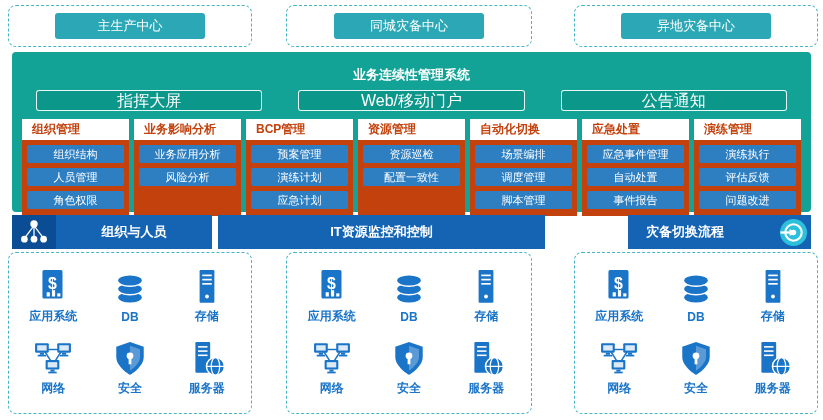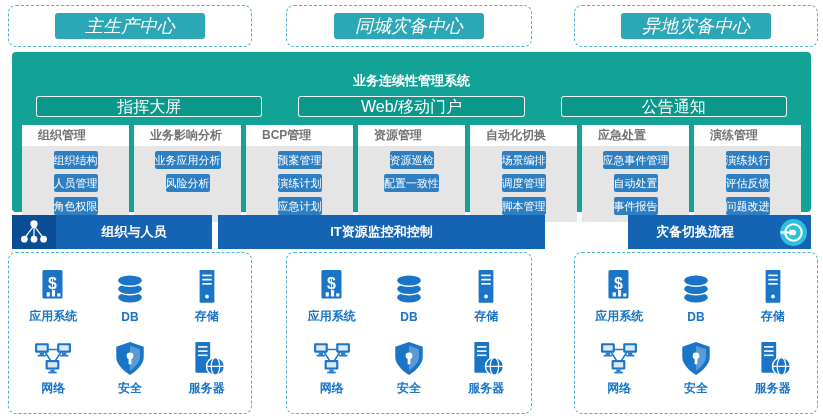--- a/index.html
+++ b/index.html
@@ -2,49 +2,49 @@
 <html><head>
 <meta charset="utf-8">
 <style>
   * { box-sizing: border-box; margin: 0; padding: 0; }
   body { font-family: "Liberation Sans", sans-serif; background: #fff; }
   .stage { position: relative; width: 823px; height: 420px; background: #fff; overflow: hidden; }
 
   
   .center-top { position: absolute; top: 5px; height: 42px; border: 1.5px dashed #45b4c6; border-radius: 8px; }
   .center-top .hd { width: 150px; margin: 7px auto 0; height: 26px; line-height: 26px; text-align: center;
-    background: #2ba7b6; color: #fff; font-size: 18px; border-radius: 3px; font-style: italic; }
+    background: #2ba7b6; color: #fff; font-size: 13px; border-radius: 3px; }
   .ct-1 { left: 8px;   width: 244px; }
   .ct-2 { left: 286px; width: 246px; }
   .ct-3 { left: 574px; width: 244px; }
 
   
   .panel { position: absolute; left: 12px; top: 52px; width: 799px; height: 160px;
     background: #12a296; border-radius: 4px; }
-  .panel-title { text-align: center; color: #fff; font-weight: bold; font-size: 13px; padding-top: 20px; }
+  .panel-title { text-align: center; color: #fff; font-weight: bold; font-size: 13px; padding-top: 14px; }
   .portals { display: flex; gap: 36px; padding: 6px 24px 0 24px; }
   .portal { flex: 1; height: 21px; line-height: 19px; text-align: center; color: #fff; font-size: 16px;
     background: #0c978b; border: 1px solid rgba(255,255,255,.92); border-radius: 3px; }
   .modules { display: flex; gap: 5px; padding: 8px 10px 0 10px; }
   .module { flex: 1; display: flex; flex-direction: column; height: 97px; }
-  .module-hd { background: #fff; color: #737373; font-weight: bold; font-size: 12px;
-    height: 21px; line-height: 21px; padding-left: 16px; white-space: nowrap; overflow: hidden; }
-  .module-bd { background: #e5e5e5; flex: 1; padding: 5px; display: flex; flex-direction: column; gap: 5px; align-items: center; }
+  .module-hd { background: #fff; color: #c2410c; font-weight: bold; font-size: 12px;
+    height: 21px; line-height: 21px; padding-left: 10px; white-space: nowrap; overflow: hidden; }
+  .module-bd { background: #c2410c; flex: 1; padding: 5px; display: flex; flex-direction: column; gap: 5px; }
   .mod-btn { background: #2e7fc2; color: #fff; font-size: 11px; height: 18px; line-height: 18px;
     text-align: center; border-radius: 2px; white-space: nowrap; overflow: hidden; }
 
   
   .bar { position: absolute; top: 215px; height: 34px; background: #1464b3; color: #fff;
     display: flex; align-items: center; font-weight: bold; font-size: 13px; justify-content: space-between; }
   .bar-org { left: 12px; width: 200px; padding: 0; }
   .bar-org .iconbox { width: 44px; height: 34px; background: #0a4d94; display: flex;
     align-items: center; justify-content: center; flex: 0 0 auto; }
   .bar-org .txt { flex: 1; text-align: center; }
   .bar-mon { left: 218px; width: 327px; justify-content: center; }
-  .bar-swi { left: 628px; width: 183px; justify-content: space-between; padding: 0 3px 0 28px; }
+  .bar-swi { left: 628px; width: 183px; justify-content: space-between; padding: 0 3px 0 18px; }
 
   
   .center-bot { position: absolute; top: 252px; height: 162px; border: 1.5px dashed #45b4c6; border-radius: 8px; }
   .cb-1 { left: 8px;   width: 244px; }
   .cb-2 { left: 286px; width: 246px; }
   .cb-3 { left: 574px; width: 244px; }
   .infra-grid { display: grid; grid-template-columns: repeat(3, 1fr); grid-template-rows: 1fr 1fr;
     height: 100%; padding: 8px 6px; }
   .infra-item { display: flex; flex-direction: column; align-items: center; justify-content: center; gap: 3px; }
   .infra-item svg { width: 38px; height: 36px; }

